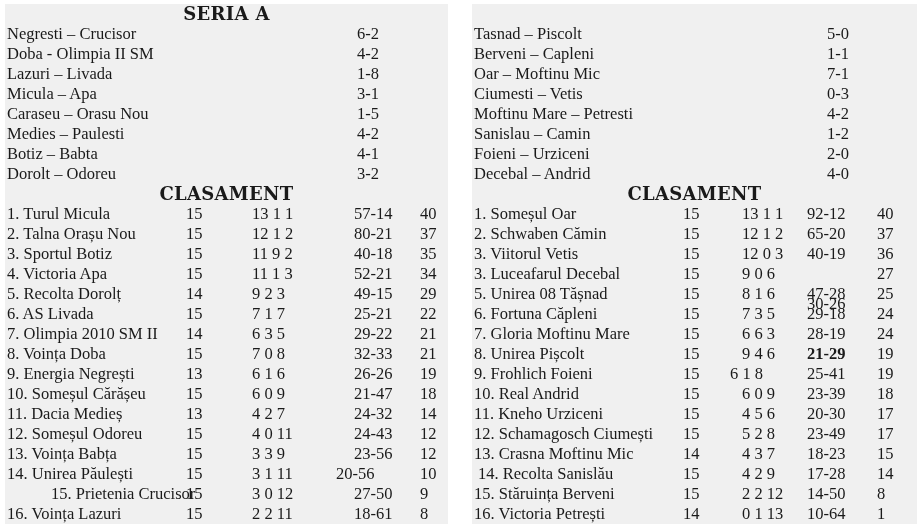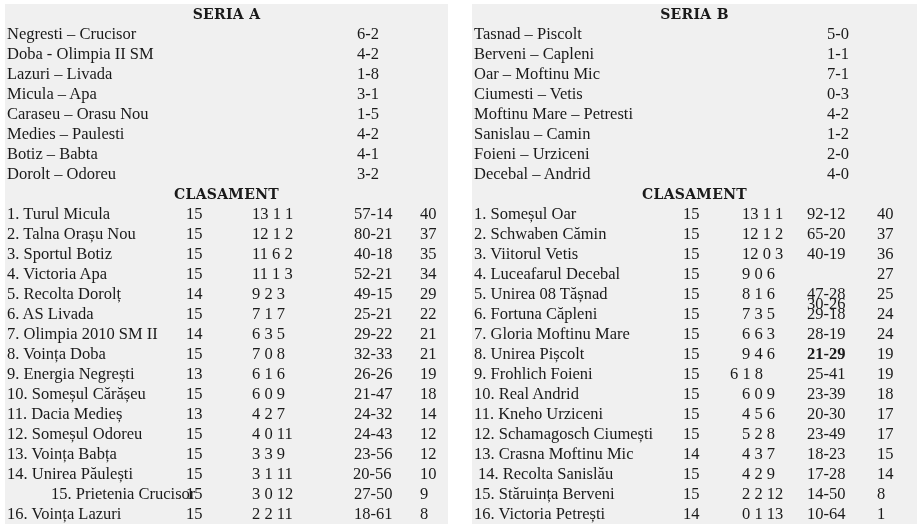--- a/index.html
+++ b/index.html
@@ -2,21 +2,21 @@
 <html><head>
 <meta charset="utf-8">
 <style>
   html, body { margin:0; padding:0; background:#ffffff; }
   body { width:924px; height:528px; position:relative; overflow:hidden;
          font-family:"DejaVu Serif","Liberation Serif",serif; color:#1a1a1a; }
   .panel { position:absolute; top:4px; height:520px; background:#f0f0f0; }
   #panel-a { left:5px; width:443px; }
   #panel-b { left:472px; width:445px; }
   .title { position:absolute; left:0; width:100%; text-align:center;
-           font-weight:bold; font-size:14px; line-height:20px; letter-spacing:0.3px; }
+           font-weight:bold; font-size:18px; line-height:20px; letter-spacing:0.3px; }
   .row { position:absolute; left:0; height:20px; line-height:20px; font-size:15px;
          white-space:nowrap; font-family:"Liberation Serif","DejaVu Serif",serif; font-size:16.5px; }
   .cell { position:absolute; top:0; }
 </style>
 </head>
 <body>
 
 <div class="panel" id="panel-a">
   <div class="title" style="top:0px">SERIA A</div>
   <div id="a-results">
@@ -65,21 +65,21 @@
       <div class="row" style="top: 220px;">
         <span class="cell" style="left: 2px;">2. Talna Orașu Nou</span>
         <span class="cell" style="left: 181px;">15</span>
         <span class="cell" style="left: 247px;">12 1 2</span>
         <span class="cell" style="left: 349px;">80-21</span>
         <span class="cell" style="left: 415px;">37</span>
       </div>
       <div class="row" style="top: 240px;">
         <span class="cell" style="left: 2px;">3. Sportul Botiz</span>
         <span class="cell" style="left: 181px;">15</span>
-        <span class="cell" style="left: 247px;">11 6 2</span>
+        <span class="cell" style="left: 247px;">11 9 2</span>
         <span class="cell" style="left: 349px;">40-18</span>
         <span class="cell" style="left: 415px; font-family: Liberation Serif, serif;">35</span>
       </div>
       <div class="row" style="top: 260px;">
         <span class="cell" style="left: 2px;">4. Victoria Apa</span>
         <span class="cell" style="left: 181px;">15</span>
         <span class="cell" style="left: 247px;">11 1 3</span>
         <span class="cell" style="left: 349px;">52-21</span>
         <span class="cell" style="left: 415px;">34</span>
       </div>
@@ -143,42 +143,41 @@
         <span class="cell" style="left: 2px;">13. Voința Babța</span>
         <span class="cell" style="left: 181px;">15</span>
         <span class="cell" style="left: 247px;">3 3 9</span>
         <span class="cell" style="left: 349px;">23-56</span>
         <span class="cell" style="left: 415px;">12</span>
       </div>
       <div class="row" style="top: 460px;">
         <span class="cell" style="left: 2px;">14. Unirea Păulești</span>
         <span class="cell" style="left: 181px;">15</span>
         <span class="cell" style="left: 247px;">3 1 11</span>
-        <span class="cell" style="left: 348px;">20-56</span>
+        <span class="cell" style="left: 331px;">20-56</span>
         <span class="cell" style="left: 415px;">10</span>
       </div>
       <div class="row" style="top: 480px;">
         <span class="cell" style="left: 2px; margin-left: 44px;">15. Prietenia Crucisor</span>
         <span class="cell" style="left: 181px;">15</span>
         <span class="cell" style="left: 247px;">3 0 12</span>
         <span class="cell" style="left: 349px;">27-50</span>
         <span class="cell" style="left: 415px;">9</span>
       </div>
       <div class="row" style="top: 500px;">
         <span class="cell" style="left: 2px;">16. Voința Lazuri</span>
         <span class="cell" style="left: 181px;">15</span>
         <span class="cell" style="left: 247px;">2 2 11</span>
         <span class="cell" style="left: 349px;">18-61</span>
         <span class="cell" style="left: 415px;">8</span>
       </div>
     </div>
 </div>
 
 <div class="panel" id="panel-b">
-  <div class="title" style="top:0px">SERIA B</div>
   <div id="b-results">
       <div class="row" style="top: 20px;">
         <span class="cell" style="left: 2px;">Tasnad – Piscolt</span>
         <span class="cell" style="left: 355px;">5-0</span>
       </div>
       <div class="row" style="top: 40px;">
         <span class="cell" style="left: 2px;">Berveni – Capleni</span>
         <span class="cell" style="left: 355px;">1-1</span>
       </div>
       <div class="row" style="top: 60px;">
@@ -223,21 +222,21 @@
         <span class="cell" style="left: 405px;">37</span>
       </div>
       <div class="row" style="top: 240px;">
         <span class="cell" style="left: 2px;">3. Viitorul Vetis</span>
         <span class="cell" style="left: 211px;">15</span>
         <span class="cell" style="left: 270px;">12 0 3</span>
         <span class="cell" style="left: 335px;">40-19</span>
         <span class="cell" style="left: 405px;">36</span>
       </div>
       <div class="row" style="top: 260px;">
-        <span class="cell" style="left: 2px;">4. Luceafarul Decebal</span>
+        <span class="cell" style="left: 2px;">3. Luceafarul Decebal</span>
         <span class="cell" style="left: 211px;">15</span>
         <span class="cell" style="left: 270px;">9 0 6</span>
         <span class="cell" style="left: 335px; margin-top: 30px;">30-26</span>
         <span class="cell" style="left: 405px;">27</span>
       </div>
       <div class="row" style="top: 280px;">
         <span class="cell" style="left: 2px;">5. Unirea 08 Tășnad</span>
         <span class="cell" style="left: 211px;">15</span>
         <span class="cell" style="left: 270px;">8 1 6</span>
         <span class="cell" style="left: 335px;">47-28</span>

